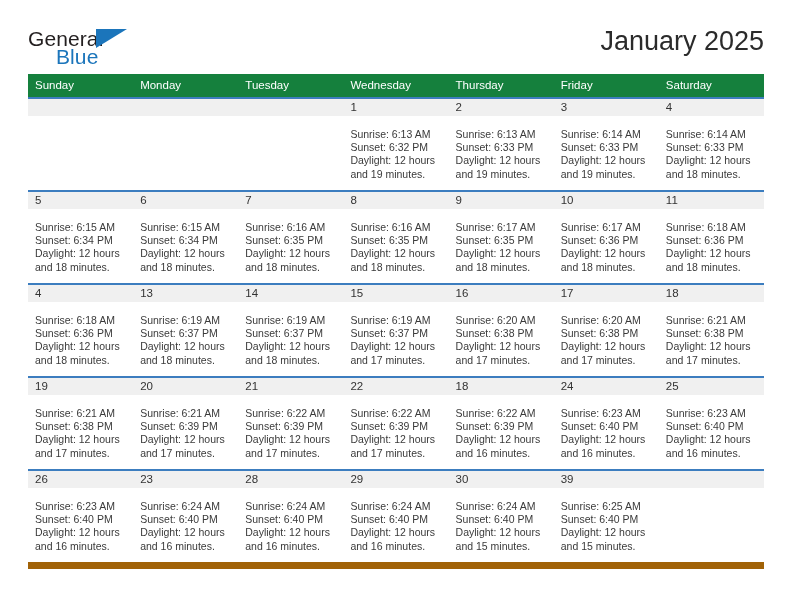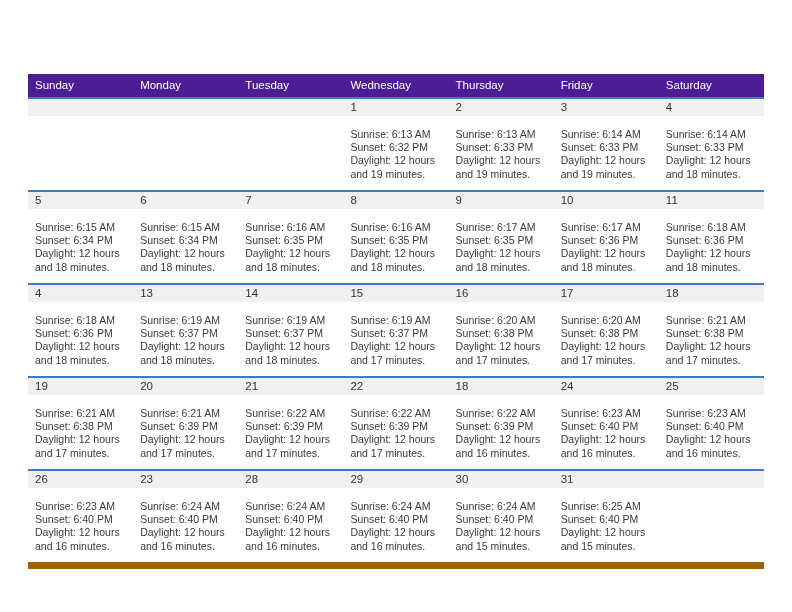--- a/index.html
+++ b/index.html
@@ -83,21 +83,21 @@
   }
 
   
   .calendar {
     width: 736px;
     border-collapse: collapse;
     table-layout: fixed;
   }
 
   .dow-row th {
-    background: #4c1d95;
+    background: #15803d;
     color: #ffffff;
     font-size: 11.5px;
     font-weight: normal;
     text-align: left;
     padding: 5px 0 6px 7px;
     height: 21px;
     box-sizing: border-box;
   }
 
   .week-row td {
@@ -140,22 +140,28 @@
     background: #f0f0f0;
   }
 </style>
 </head>
 <body>
 
 <div class="page">
 
   <div class="header">
 
+    <div class="logo">
+      <span class="logo-general">General</span>
+      <span class="logo-triangle"></span>
+      <span class="logo-blue">Blue</span>
+    </div>
 
     <div class="title-block">
+      <div class="month-title">January 2025</div>
     </div>
 
   </div>
 
   <table class="calendar">
     <thead>
       <tr class="dow-row">
           <th>Sunday</th>
           <th>Monday</th>
           <th>Tuesday</th>
@@ -515,21 +521,21 @@
               <div class="cell-lines">
                 <div>Sunrise: 6:24 AM</div>
                 <div>Sunset: 6:40 PM</div>
                 <div>Daylight: 12 hours</div>
                 <div>and 15 minutes.</div>
               </div>
             </div>
           </td>
           <td>
             <div class="daycell">
-              <div class="daynum-band">31</div>
+              <div class="daynum-band">39</div>
               <div class="cell-lines">
                 <div>Sunrise: 6:25 AM</div>
                 <div>Sunset: 6:40 PM</div>
                 <div>Daylight: 12 hours</div>
                 <div>and 15 minutes.</div>
               </div>
             </div>
           </td>
           <td>
             <div class="daycell empty">

